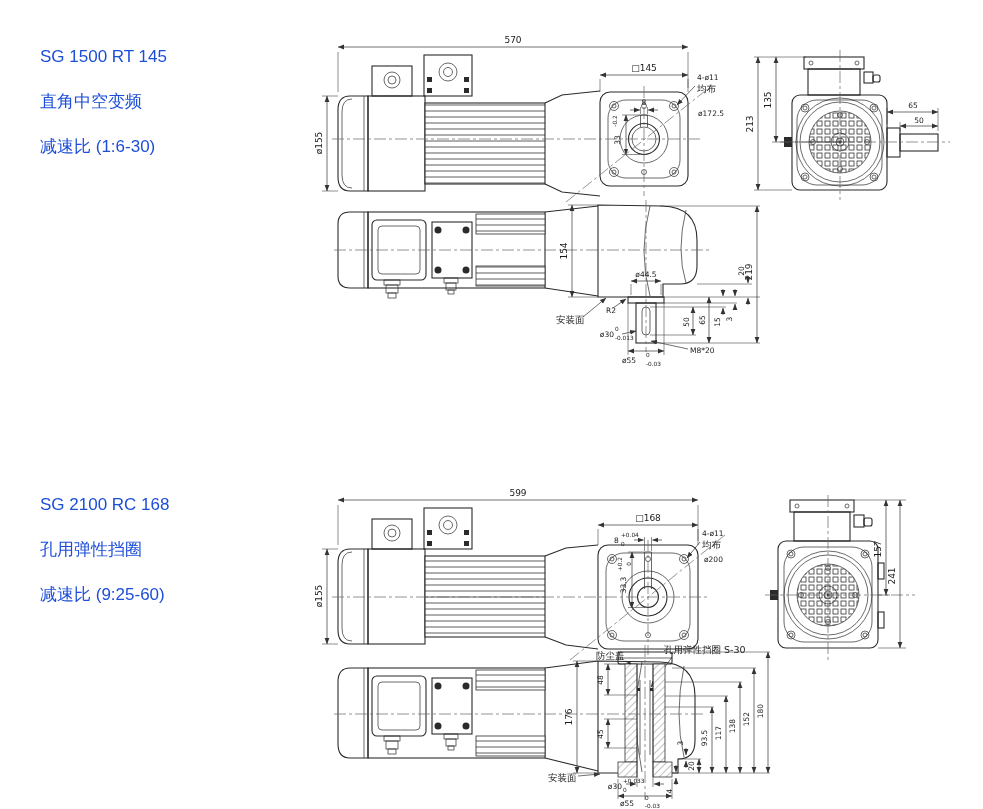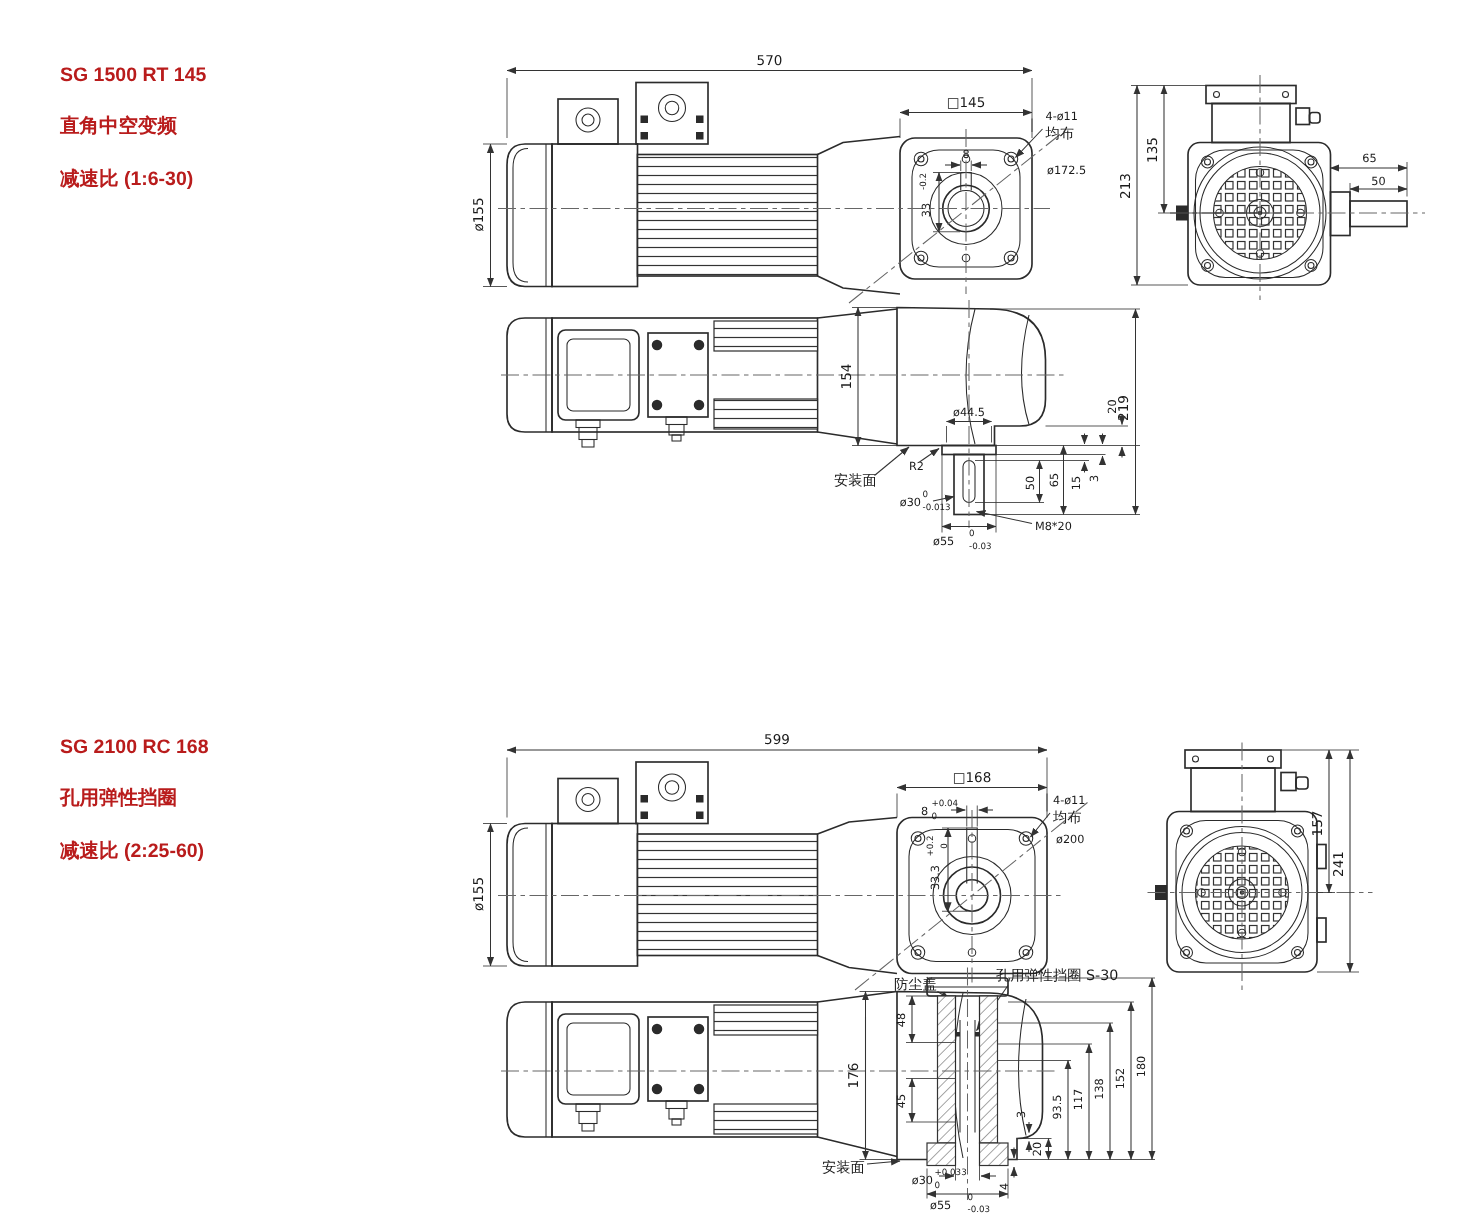--- a/index.html
+++ b/index.html
@@ -1,18 +1,18 @@
 <!DOCTYPE html>
 <html><head>
 <meta charset="utf-8">
 <style>
   html,body{margin:0;padding:0;background:#fff;}
   .canvas{position:relative;width:983px;height:809px;background:#fff;overflow:hidden;
           font-family:"Liberation Sans","DejaVu Sans",sans-serif;}
-  .title{position:absolute;left:40px;color:#b91c1c;font-weight:bold;font-size:13px;
+  .title{position:absolute;left:40px;color:#1d4ed8;font-weight:normal;font-size:17px;
          line-height:1.32;white-space:pre-line;}
   .t1{top:24px;} .t2{top:472px;}
   svg{position:absolute;left:0;top:0;}
   .o{fill:none;stroke:#2b2b2b;stroke-width:1.1;}
   .t{fill:none;stroke:#2b2b2b;stroke-width:0.7;}
   .cl{fill:none;stroke:#666;stroke-width:0.7;stroke-dasharray:12 3 3 3;}
   .dm{fill:none;stroke:#333;stroke-width:0.7;}
   .xt{fill:none;stroke:#333;stroke-width:0.55;}
   .dk{fill:#2b2b2b;stroke:none;}
   text{font-family:"DejaVu Sans",sans-serif;fill:#1a1a1a;}
@@ -24,21 +24,21 @@
 <div class="canvas">
 
   <div class="title t1">
     <div>SG 1500 RT 145</div>
     <div>直角中空变频</div>
     <div>减速比 (1:6-30)</div>
   </div>
   <div class="title t2">
     <div>SG 2100 RC 168</div>
     <div>孔用弹性挡圈</div>
-    <div>减速比 (2:25-60)</div>
+    <div>减速比 (9:25-60)</div>
   </div>
 
   <svg width="983" height="809" viewBox="0 0 983 809">
     <defs>
       <marker id="ar" viewBox="0 0 10 10" refX="9.5" refY="5" markerWidth="9" markerHeight="9" orient="auto-start-reverse">
         <path d="M0,1.2 L10,5 L0,8.8 Z" fill="#333"></path>
       </marker>
       <pattern id="ribs" width="6" height="6" patternUnits="userSpaceOnUse">
         <rect width="6" height="6" fill="#fff"></rect>
         <line x1="0" y1="3" x2="6" y2="3" stroke="#333" stroke-width="0.8"></line>

